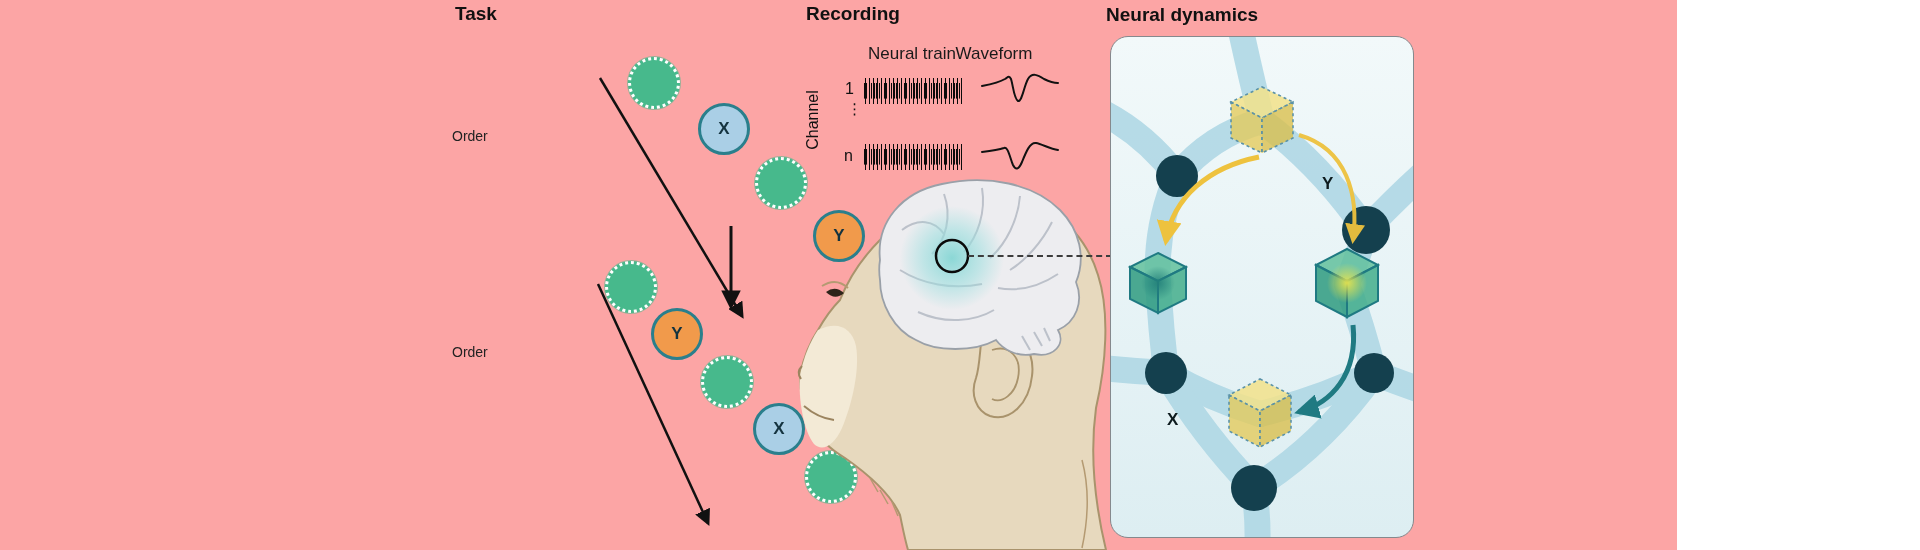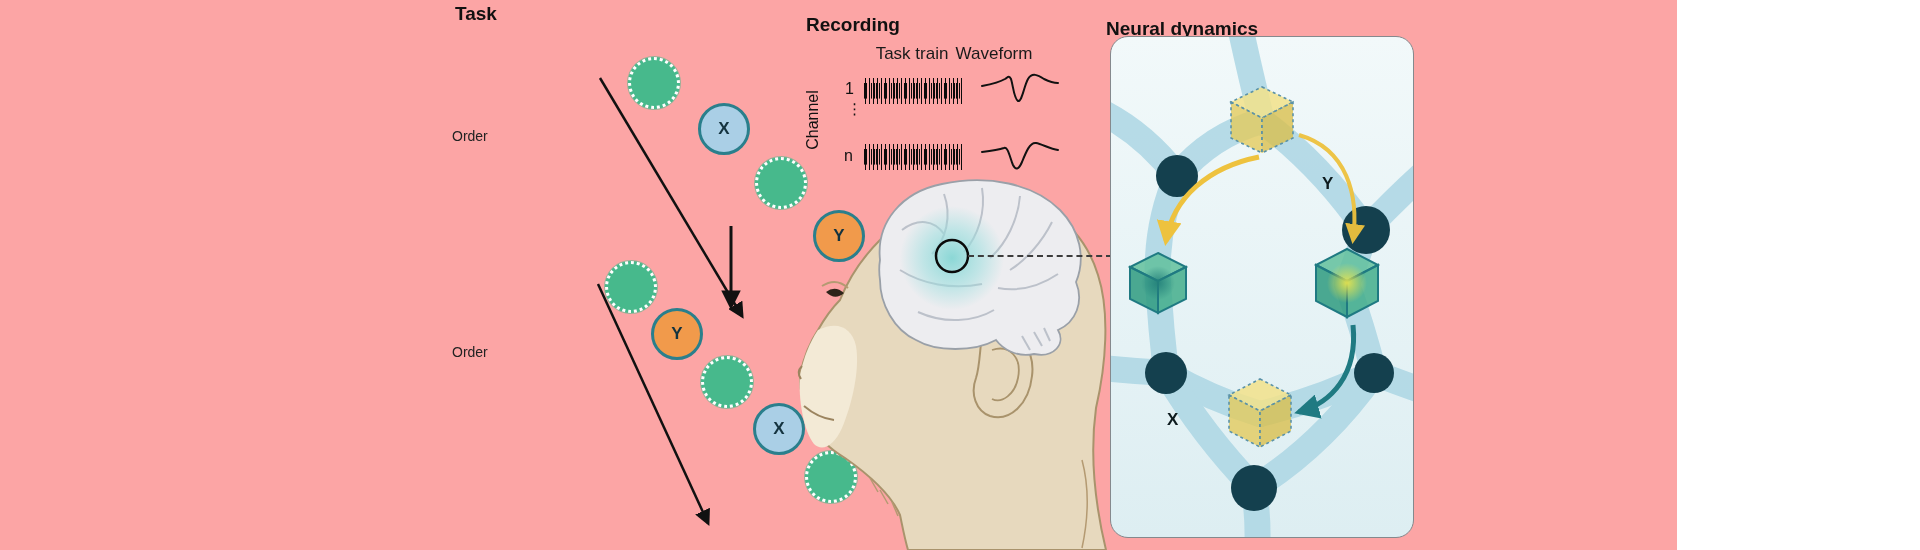--- a/index.html
+++ b/index.html
@@ -68,23 +68,23 @@
   <div class="circle blue" style="left:698px;top:103px;">X</div>
   <div class="circle green" style="left:755px;top:157px;"></div>
   <div class="circle orange" style="left:813px;top:210px;">Y</div>
 
   <div class="circle green" style="left:605px;top:261px;"></div>
   <div class="circle orange" style="left:651px;top:308px;">Y</div>
   <div class="circle green" style="left:701px;top:356px;"></div>
   <div class="circle blue" style="left:753px;top:403px;">X</div>
   <div class="circle green" style="left:805px;top:451px;"></div>
 
-  <div class="panel-title" style="left:806px;top:14px;">Recording</div>
-
-  <div class="rec-sub" style="left:852px;top:44px;width:120px;">Task train</div>
+  <div class="panel-title" style="left:806px;top:3px;">Recording</div>
+
+  <div class="rec-sub" style="left:852px;top:44px;width:120px;">Neural train</div>
   <div class="rec-sub" style="left:939px;top:44px;width:110px;">Waveform</div>
 
   <div class="chan-label">Channel</div>
   <div class="chan-num" style="left:845px;top:80px;">1</div>
   <div class="chan-dots" style="left:847px;top:104px;">⋮</div>
   <div class="chan-num" style="left:844px;top:147px;">n</div>
 
   <div class="spike-band" style="left:864px;top:78px;"></div>
   <div class="spike-band" style="left:864px;top:144px;"></div>
 
@@ -142,21 +142,21 @@
     <g stroke="#b49a72" stroke-width="1.5">
       <path d="M140,318 L148,332"></path>
       <path d="M150,330 L158,344"></path>
       <path d="M162,342 L168,356"></path>
       <path d="M352,300 C360,330 358,360 352,388" fill="none"></path>
     </g>
   </svg>
 
   <div class="dashline" style="left:968px;top:255px;width:144px;"></div>
 
-  <div class="panel-title" style="left:1106px;top:18px;">Neural dynamics</div>
+  <div class="panel-title" style="left:1106px;top:4px;">Neural dynamics</div>
 
   <div class="neural-panel">
     <svg width="304" height="502" viewBox="0 0 304 502">
       <defs>
         <radialGradient id="gYellow">
           <stop offset="0" stop-color="#e6e34f" stop-opacity="0.95"></stop>
           <stop offset="1" stop-color="#e6e34f" stop-opacity="0"></stop>
         </radialGradient>
         <radialGradient id="gTealCube">
           <stop offset="0" stop-color="#23807a" stop-opacity="0.9"></stop>

